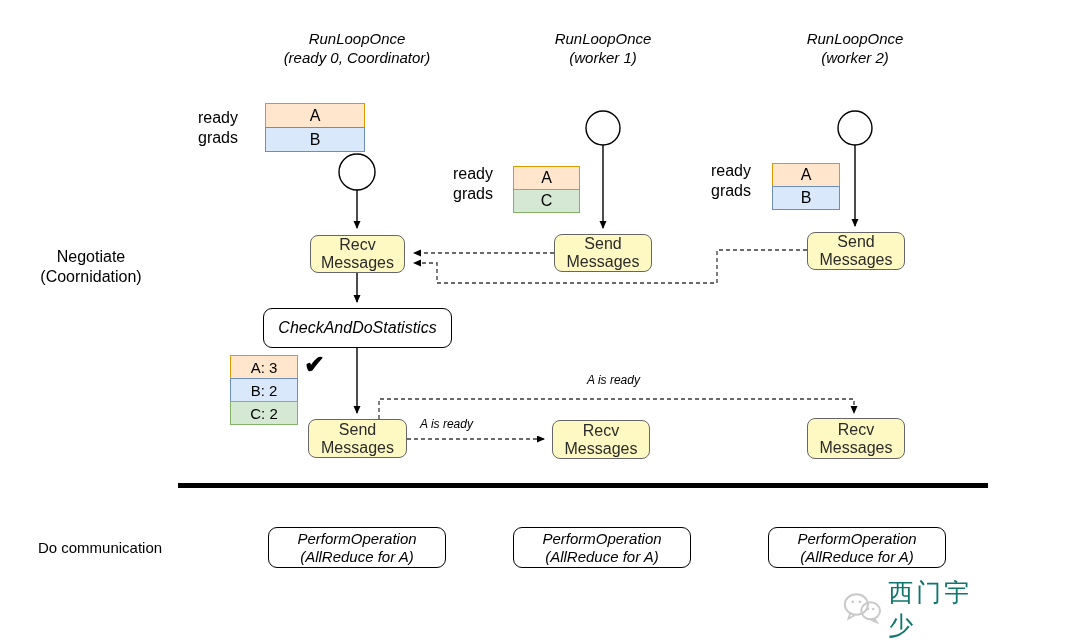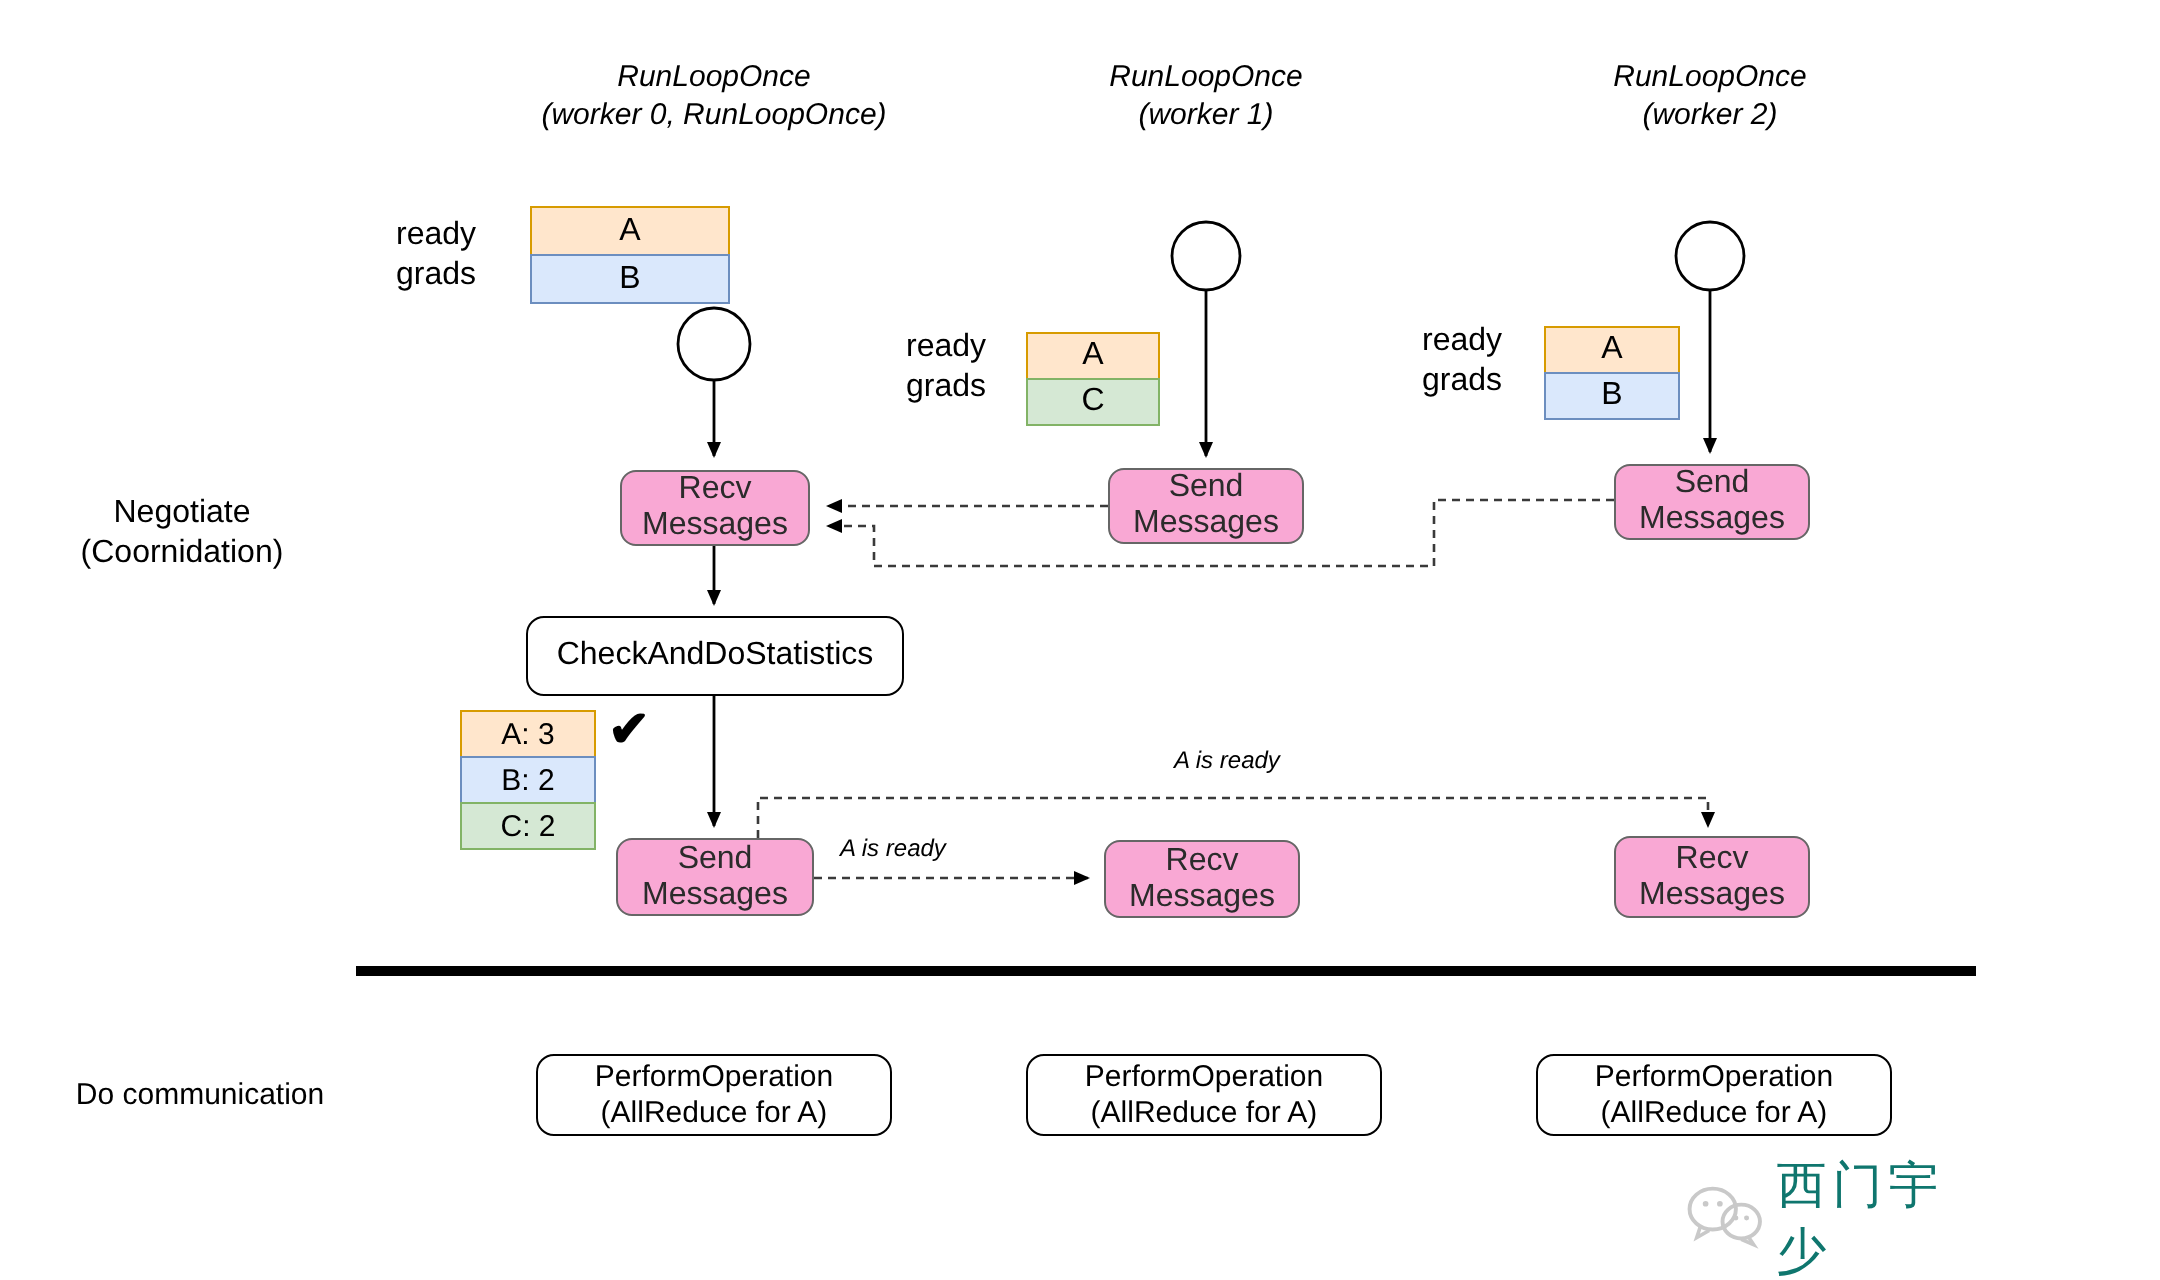--- a/index.html
+++ b/index.html
@@ -16,47 +16,47 @@
   .mini-table{display:flex;flex-direction:column;}
   .mini-cell{
     height:24px;display:flex;align-items:center;justify-content:center;
     font-size:16px;box-sizing:border-box;
   }
   .mini-cell + .mini-cell{margin-top:-1px;}
   .cell-orange{background:#ffe6cc;border:1px solid #d79b00;}
   .cell-blue{background:#dae8fc;border:1px solid #6c8ebf;}
   .cell-green{background:#d5e8d4;border:1px solid #82b366;}
   .graybox{
-    background:#f9a8d4;border:1px solid #666;border-radius:8px;
+    background:#fef9c3;border:1px solid #666;border-radius:8px;
     display:flex;flex-direction:column;align-items:center;justify-content:center;
     font-size:16px;line-height:18px;color:#2b2b2b;box-sizing:border-box;text-align:center;
   }
   .whitebox{
     background:#fff;border:1.5px solid #000;border-radius:9px;
     display:flex;flex-direction:column;align-items:center;justify-content:center;
-    box-sizing:border-box;text-align:center;
+    box-sizing:border-box;text-align:center;font-style:italic;
   }
   .stats-cell{height:24px;font-size:15px;}
   .checkmark{font-size:25px;font-weight:bold;color:#000;}
   .edge-label{font-size:12px;white-space:nowrap;font-style:italic;}
   .thickline{background:#000;height:5px;}
   .watermark{
     display:flex;align-items:center;gap:6px;color:#0f766e;
     text-shadow:1px 1px 0 #ffffff;font-size:25px;letter-spacing:3px;
   }
   svg.overlay{position:absolute;left:0;top:0;pointer-events:none;}
 </style>
 </head>
 <body>
 
 <div id="canvas">
 
   <div class="abs hdr" style="left:237px;top:29px;">
     <div>RunLoopOnce</div>
-    <div>(worker 0, RunLoopOnce)</div>
+    <div>(ready 0, Coordinator)</div>
   </div>
   <div class="abs hdr" style="left:483px;top:29px;">
     <div>RunLoopOnce</div>
     <div>(worker 1)</div>
   </div>
   <div class="abs hdr" style="left:735px;top:29px;">
     <div>RunLoopOnce</div>
     <div>(worker 2)</div>
   </div>
 

